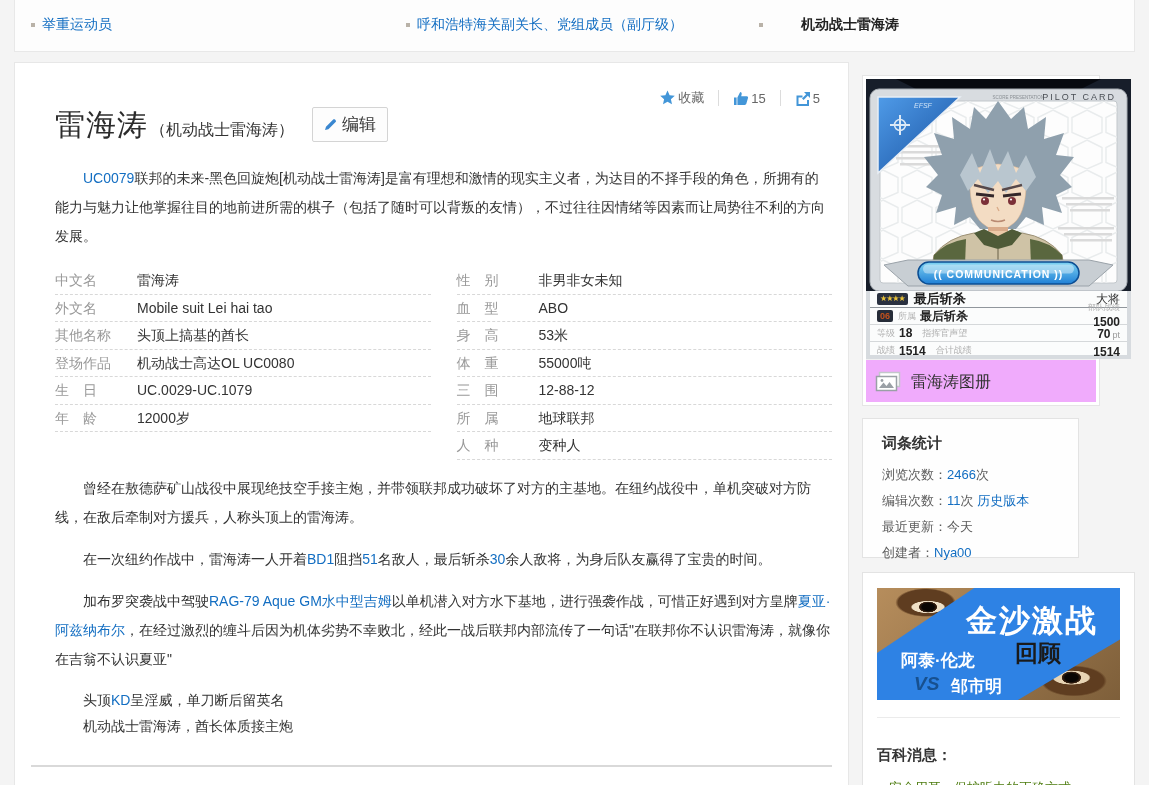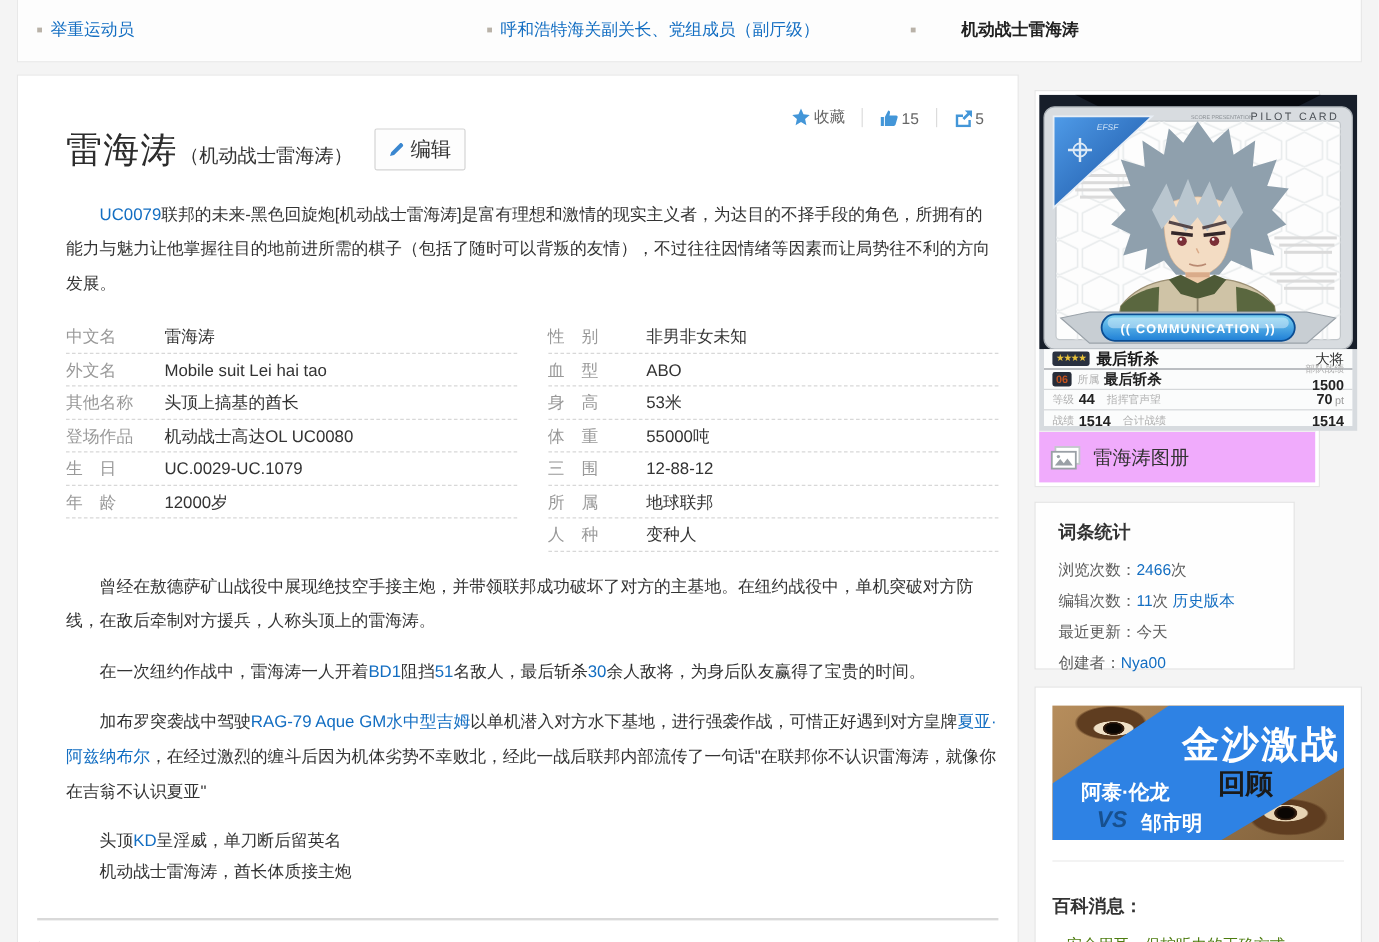--- a/index.html
+++ b/index.html
@@ -122,21 +122,21 @@
       radial-gradient(ellipse 16px 10px at 80% 80%, #0a0603 0 40%, #3d2413 58%, rgba(61,36,19,0) 62%),
       radial-gradient(ellipse 40px 15px at 80% 80%, #e7d4b4 0 44%, rgba(231,212,180,0) 48%),
       radial-gradient(ellipse 60px 28px at 81% 83%, #5f3d20 0 50%, rgba(95,61,32,0) 55%),
       linear-gradient(135deg,#b68d5c,#7e5f3a);
   }
   .banner-band {
     position:absolute; inset:0; background:#2e82e4;
     clip-path:polygon(0 58%, 40% 0, 100% 0, 100% 46%, 58% 100%, 0 100%);
   }
   .banner span { position:absolute; font-weight:bold; }
-  .ad-title { right:3px; top:12px; font-size:31px; color:#fff; letter-spacing:2px; }
+  .ad-title { right:22px; top:12px; font-size:31px; color:#fff; letter-spacing:2px; }
   .ad-sub { left:138px; top:50px; font-size:23px; color:#1a1a1a; }
   .ad-f1 { left:24px; top:61px; font-size:17px; color:#fff; }
   .ad-vs { left:37px; top:85px; font-size:19px; color:#17508f; font-style:italic; }
   .ad-f2 { left:74px; top:87px; font-size:17px; color:#fff; }
   .ad-divider { margin-top:17px; height:1px; background:#ebebeb; }
   .news-title { margin-top:28px; font-size:15px; font-weight:bold; color:#333; }
   .news-item { margin-top:14px; display:flex; align-items:center; gap:8px; font-size:13px; color:#4d7c0f; cursor:pointer; }
   .news-item .sq-bullet { background:#c9c3ba; }
 </style>
 </head>
@@ -361,21 +361,21 @@
         <span class="unit-badge">06</span>
         <span class="cs-sm">所属</span>
         <span class="cs-val">最后斩杀</span>
         <span class="cs-right">
           <span class="cs-sm">部队战绩</span>
           <span class="cs-val">1500</span>
         </span>
       </div>
       <div class="cs-row cs-row3">
         <span class="cs-sm">等级</span>
-        <span class="cs-val">44</span>
+        <span class="cs-val">18</span>
         <span class="cs-sm cs-gap">指挥官声望</span>
         <span class="cs-right"><span class="cs-val">70</span><span class="pt-unit">pt</span></span>
       </div>
       <div class="cs-row">
         <span class="cs-sm">战绩</span>
         <span class="cs-val">1514</span>
         <span class="cs-sm cs-gap">合计战绩</span>
         <span class="cs-right"><span class="cs-val">1514</span></span>
       </div>
     </div>

